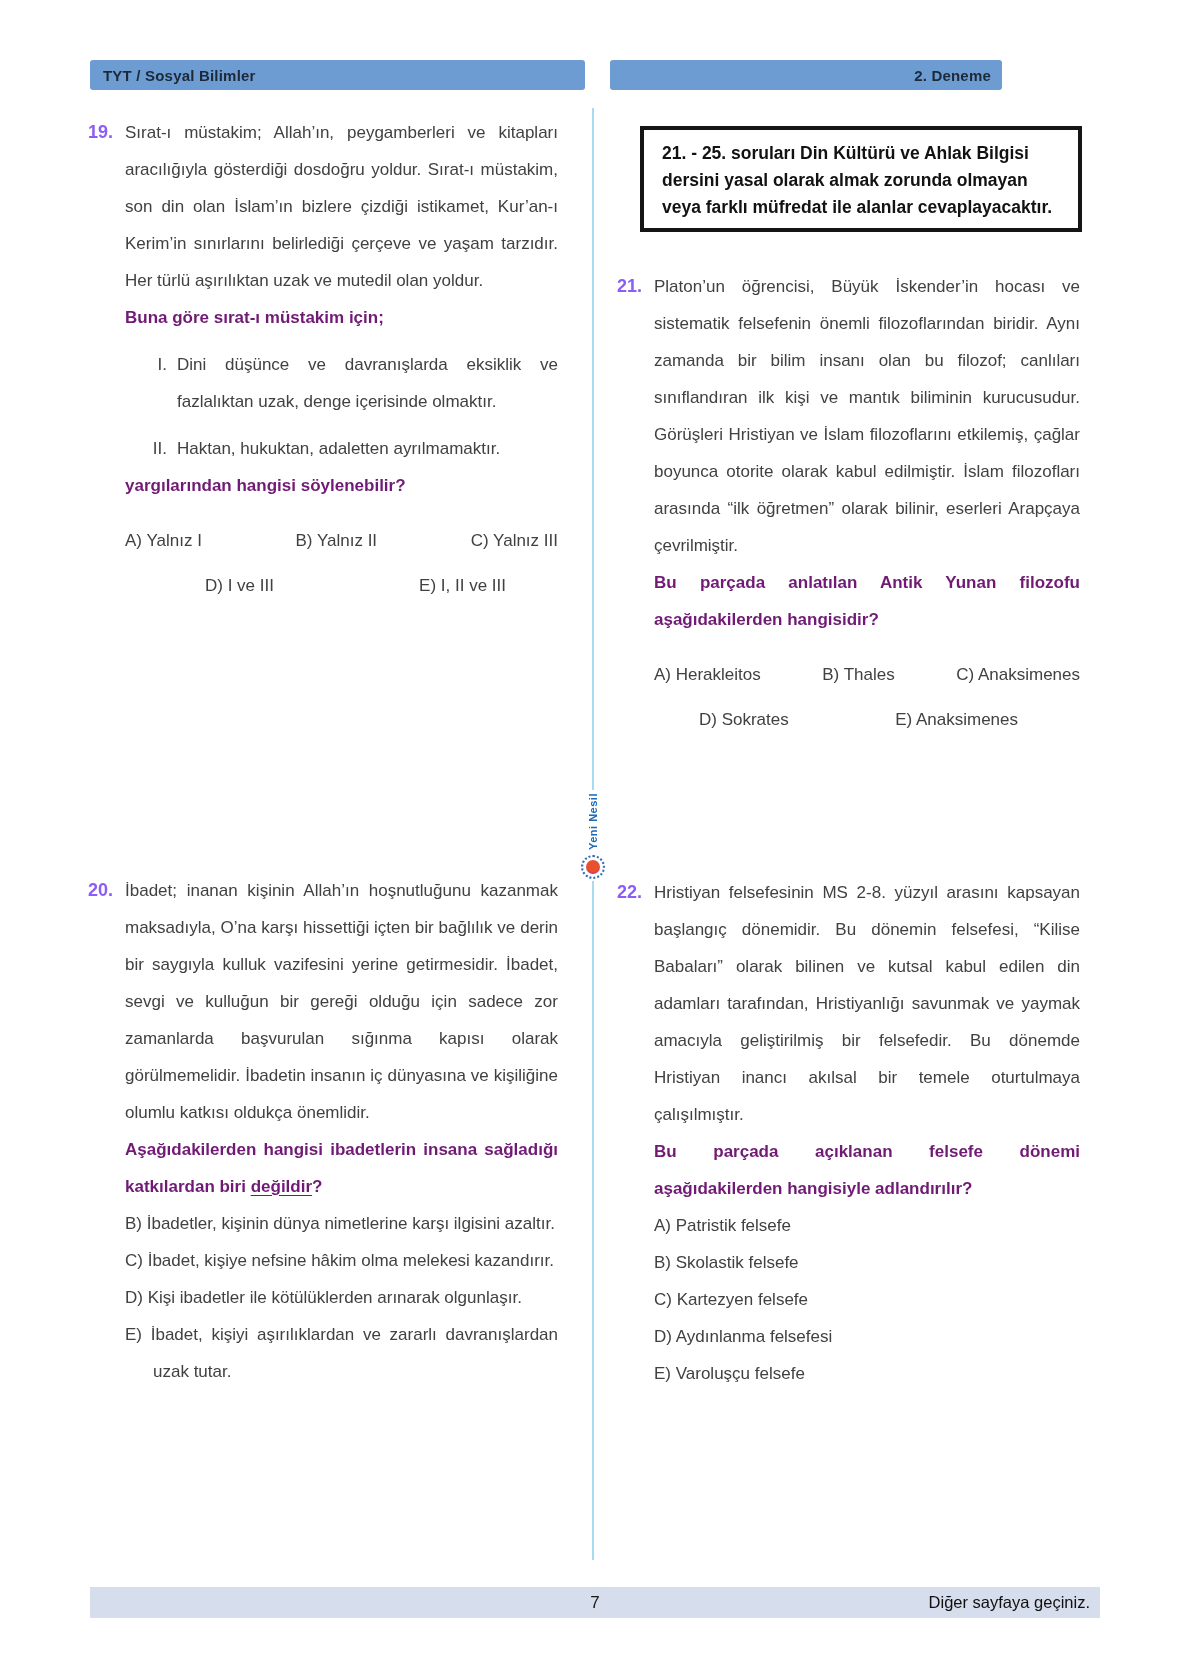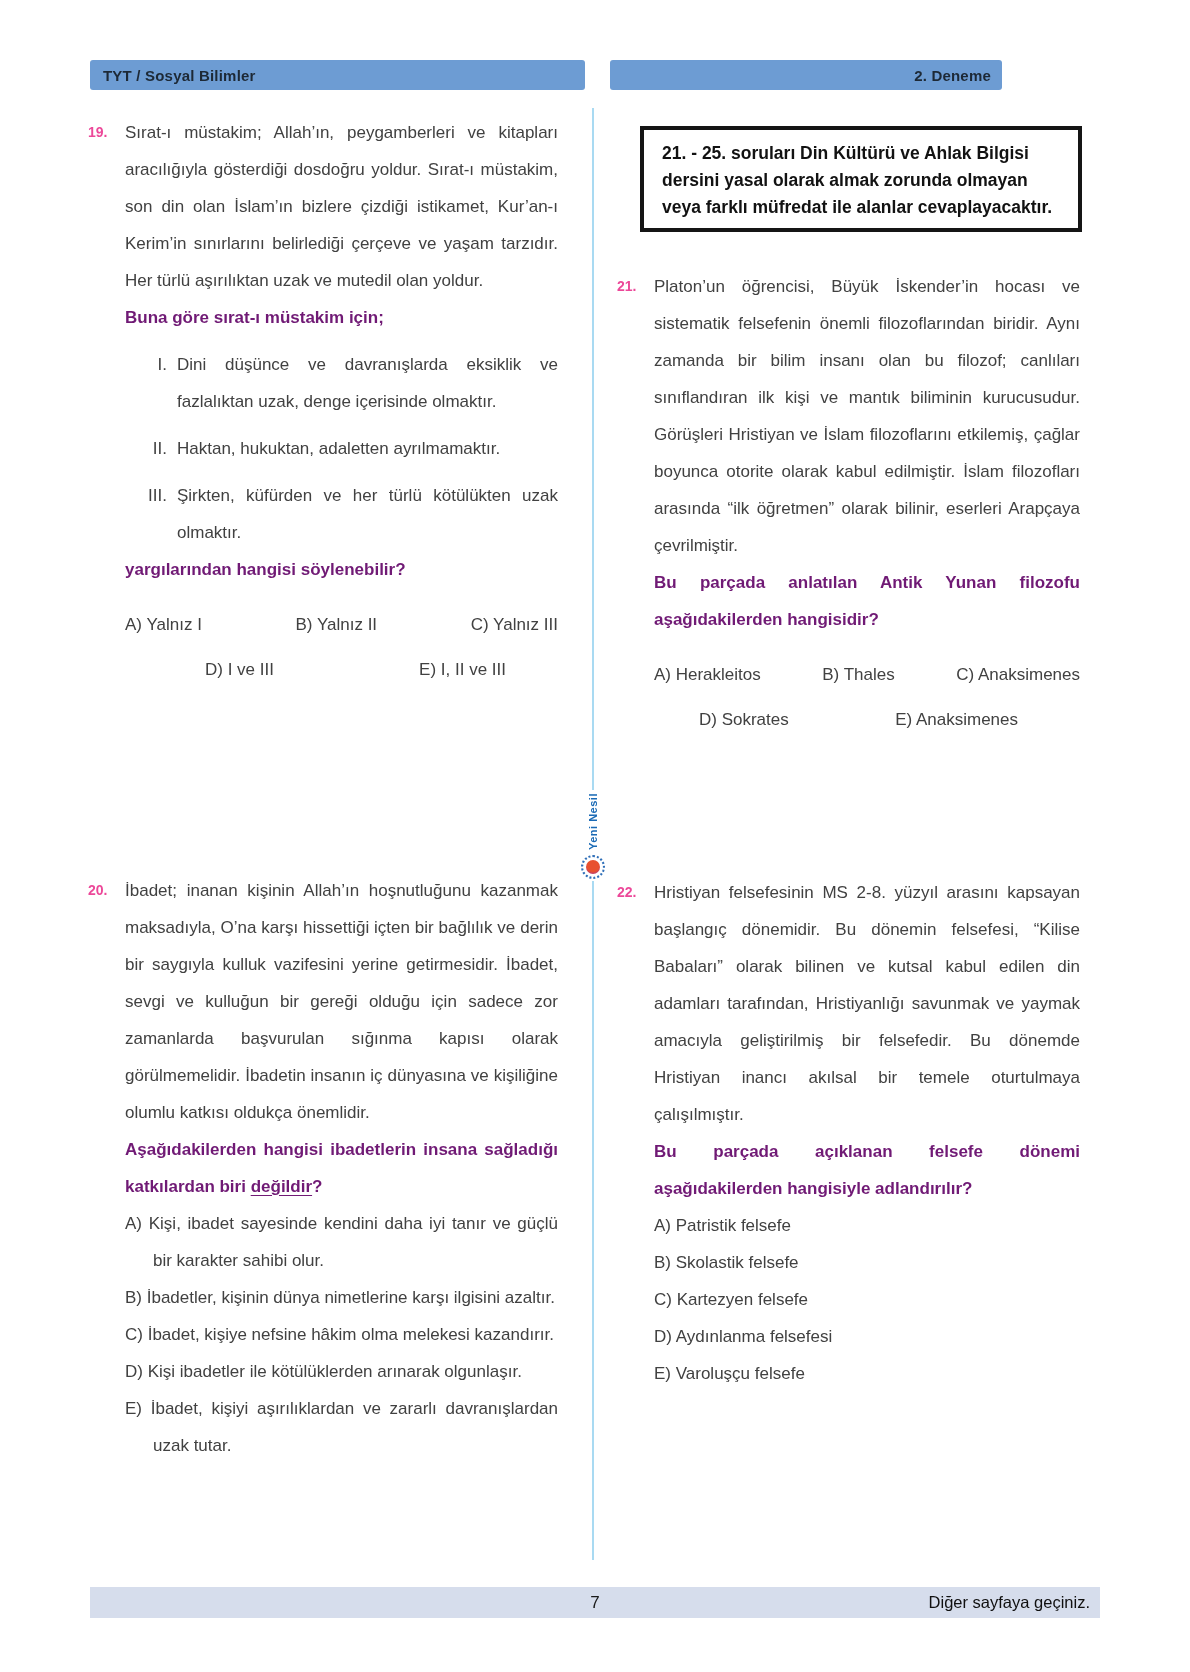--- a/index.html
+++ b/index.html
@@ -31,21 +31,21 @@
   
   .q {
     position:absolute; display:flex; align-items:flex-start;
     font-size:17px; line-height:37px;
   }
   .q19 { left:88px;  top:114px; width:470px; }
   .q20 { left:88px;  top:872px; width:470px; }
   .q21 { left:617px; top:268px; width:463px; }
   .q22 { left:617px; top:874px; width:463px; }
   .qnum {
-    flex:0 0 27px; font-weight:700; color:#ec4899; font-size:14px;
+    flex:0 0 27px; font-weight:700; color:#8b5cf6; font-size:18px;
     line-height:37px;
   }
   .qbody { flex:1; margin-left:10px; }
   .qbody p { margin:0; }
   .body-text { text-align:justify; }
   .stem {
     font-weight:700; color:#701a75; margin-top:8px; text-align:justify;
   }
   .prompt { margin-top:12px; }
   .uline { text-decoration:underline; text-underline-offset:3px; }
@@ -133,43 +133,38 @@
       <p class="body-text">Sırat-ı müstakim; Allah’ın, peygamberleri ve kitapları aracılığıyla gösterdiği dosdoğru yoldur. Sırat-ı müstakim, son din olan İslam’ın bizlere çizdiği istikamet, Kur’an-ı Kerim’in sınırlarını belirlediği çerçeve ve yaşam tarzıdır. Her türlü aşırılıktan uzak ve mutedil olan yoldur.</p>
       <p class="stem">Buna göre sırat-ı müstakim için;</p>
       <div class="item">
         <span class="lbl">I.</span>
         <span class="txt">Dini düşünce ve davranışlarda eksiklik ve fazlalıktan uzak, denge içerisinde olmaktır.</span>
       </div>
       <div class="item">
         <span class="lbl">II.</span>
         <span class="txt">Haktan, hukuktan, adaletten ayrılmamaktır.</span>
       </div>
-      <div class="item">
-        <span class="lbl">III.</span>
-        <span class="txt">Şirkten, küfürden ve her türlü kötülükten uzak olmaktır.</span>
-      </div>
       <p class="stem prompt">yargılarından hangisi söylenebilir?</p>
       <div class="optrow">
         <span class="opt">A) Yalnız I</span>
         <span class="opt">B) Yalnız II</span>
         <span class="opt">C) Yalnız III</span>
       </div>
       <div class="optrow second">
         <span class="opt">D) I ve III</span>
         <span class="opt">E) I, II ve III</span>
       </div>
     </div>
   </section>
 
   <section class="q q20">
     <span class="qnum">20.</span>
     <div class="qbody">
       <p class="body-text">İbadet; inanan kişinin Allah’ın hoşnutluğunu kazanmak maksadıyla, O’na karşı hissettiği içten bir bağlılık ve derin bir saygıyla kulluk vazifesini yerine getirmesidir. İbadet, sevgi ve kulluğun bir gereği olduğu için sadece zor zamanlarda başvurulan sığınma kapısı olarak görülmemelidir. İbadetin insanın iç dünyasına ve kişiliğine olumlu katkısı oldukça önemlidir.</p>
       <p class="stem prompt"><span>Aşağıdakilerden hangisi ibadetlerin insana sağladığı katkılardan biri </span><span class="uline">değildir</span><span>?</span></p>
-      <p class="optp">A) Kişi, ibadet sayesinde kendini daha iyi tanır ve güçlü bir karakter sahibi olur.</p>
       <p class="optp">B) İbadetler, kişinin dünya nimetlerine karşı ilgisini azaltır.</p>
       <p class="optp">C) İbadet, kişiye nefsine hâkim olma melekesi kazandırır.</p>
       <p class="optp">D) Kişi ibadetler ile kötülüklerden arınarak olgunlaşır.</p>
       <p class="optp">E) İbadet, kişiyi aşırılıklardan ve zararlı davranışlardan uzak tutar.</p>
     </div>
   </section>
 
   <div class="notice">
     <p>21. - 25. soruları Din Kültürü ve Ahlak Bilgisi dersini yasal olarak almak zorunda olmayan veya farklı müfredat ile alanlar cevaplayacaktır.</p>
   </div>

